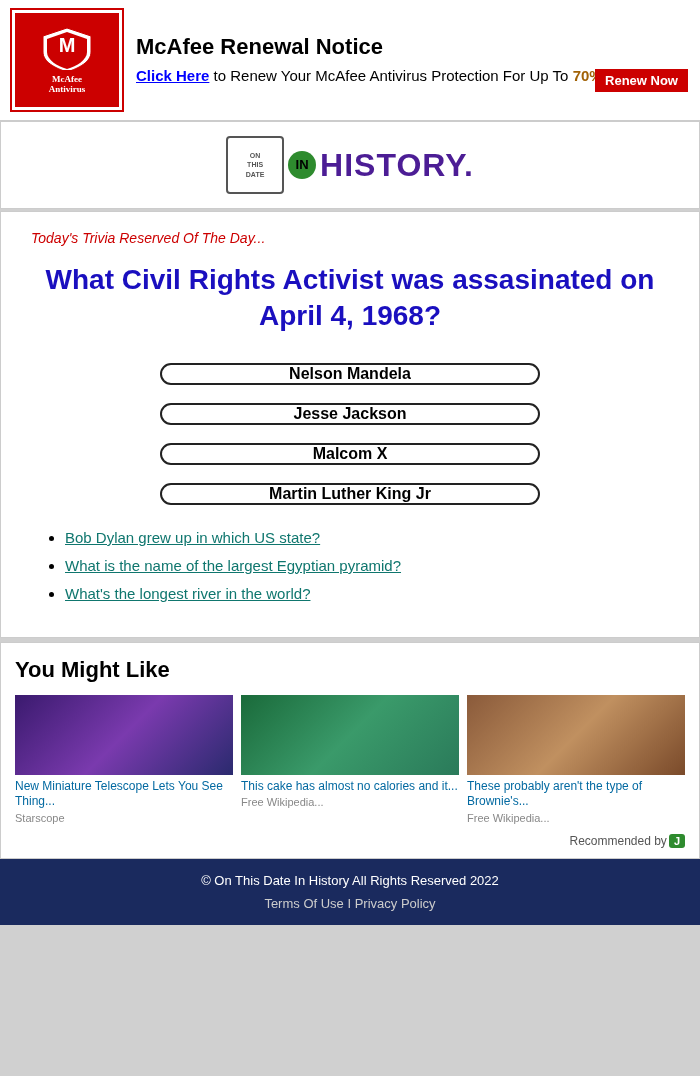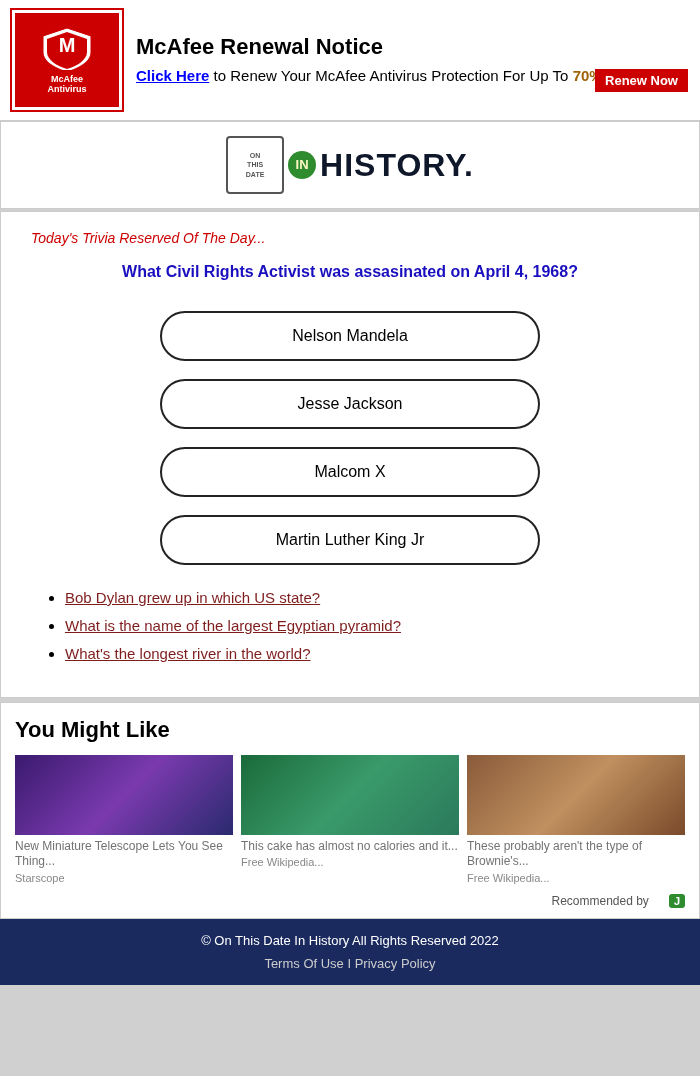--- a/index.html
+++ b/index.html
@@ -118,88 +118,88 @@
     }
     .calendar-icon .cal-top {
       font-size: 7px;
       color: #555;
       font-weight: bold;
       text-transform: uppercase;
     }
     .calendar-in {
       display: inline-block;
       background: #2e8b2e;
-      color: #fef9c3;
+      color: #000000;
       border-radius: 50%;
       width: 28px;
       height: 28px;
       line-height: 28px;
       text-align: center;
       font-size: 13px;
       font-weight: bold;
       margin: 0 4px;
     }
     .history-text {
       font-size: 32px;
       font-weight: bold;
-      color: #0f172a;
+      color: #4c1d95;
       letter-spacing: 1px;
     }
 
     
     .trivia-section {
       background: #fff;
       border: 1px solid #ccc;
       margin-top: 2px;
       padding: 18px 30px 24px;
     }
     .trivia-label {
       color: #cc0000;
       font-style: italic;
       font-size: 14px;
       margin-bottom: 16px;
     }
     .trivia-question {
       color: #1a0fbf;
-      font-size: 16px;
+      font-size: 28px;
       font-weight: bold;
       text-align: center;
       margin-bottom: 28px;
       line-height: 1.3;
     }
     .answer-btn {
       display: block;
       width: 100%;
       max-width: 380px;
       margin: 0 auto 18px;
       border: 2px solid #222;
       border-radius: 28px;
       background: #fff;
       font-size: 16px;
-      font-weight: normal;
-      padding: 14px 10px;
+      font-weight: bold;
+      padding: 0 10px;
       text-align: center;
       cursor: pointer;
       color: #000;
     }
 
     
     .more-questions {
       margin-top: 24px;
       padding: 0 10px;
     }
     .more-questions ul {
       list-style: disc;
       padding-left: 24px;
     }
     .more-questions ul li {
       margin-bottom: 10px;
     }
     .more-questions ul li a {
-      color: #7f1d1d;
+      color: #0f766e;
       text-decoration: underline;
       font-size: 15px;
     }
 
     
     .might-like {
       background: #fff;
       border: 1px solid #ccc;
       margin-top: 4px;
       padding: 14px 14px 10px;
@@ -220,37 +220,37 @@
       color: #333;
     }
     .card-img-placeholder {
       width: 100%;
       height: 80px;
       margin-bottom: 4px;
       display: block;
     }
     .card-desc {
       font-size: 12px;
-      color: #737373;
+      color: #0369a1;
       line-height: 1.3;
       margin-bottom: 2px;
     }
     .card-source {
       font-size: 11px;
       color: #888;
     }
     .recommended-by {
       text-align: right;
       font-size: 12px;
       color: #555;
       margin-top: 10px;
       display: flex;
       align-items: center;
       justify-content: flex-end;
-      gap: 20px;
+      gap: 2px;
     }
     .rec-badge {
       display: inline-block;
       background: #2e8b2e;
       color: #fff;
       font-size: 11px;
       font-weight: bold;
       padding: 1px 5px;
       border-radius: 3px;
     }
@@ -296,21 +296,21 @@
 
 <div class="page-wrapper">
 
   <div class="ad-banner">
     <div class="ad-logo">
       <svg class="shield" viewBox="0 0 52 44">
         <path d="M26 2 L50 10 L50 26 C50 36 38 42 26 46 C14 42 2 36 2 26 L2 10 Z" fill="#fff" stroke="#cc0000" stroke-width="1"></path>
         <path d="M26 6 L46 13 L46 26 C46 34 36 40 26 43 C16 40 6 34 6 26 L6 13 Z" fill="#cc0000"></path>
         <text x="26" y="26" text-anchor="middle" fill="#fff" font-size="20" font-weight="bold" font-family="Arial">M</text>
       </svg>
-      <div style="font-size:9px;color:#fff;font-weight:bold;">
+      <div style="font-size:9px;color:#fff;font-weight:bold;font-family:Liberation Serif, serif;">
         <div>McAfee</div>
         <div>Antivirus</div>
       </div>
     </div>
     <div class="ad-content">
       <div class="ad-title">McAfee Renewal Notice</div>
       <div class="ad-body">
         <a href="#" class="ad-link">Click Here</a><span> to Renew Your McAfee Antivirus Protection For Up To </span><span class="ad-highlight">70% OFF!</span>
       </div>
     </div>

